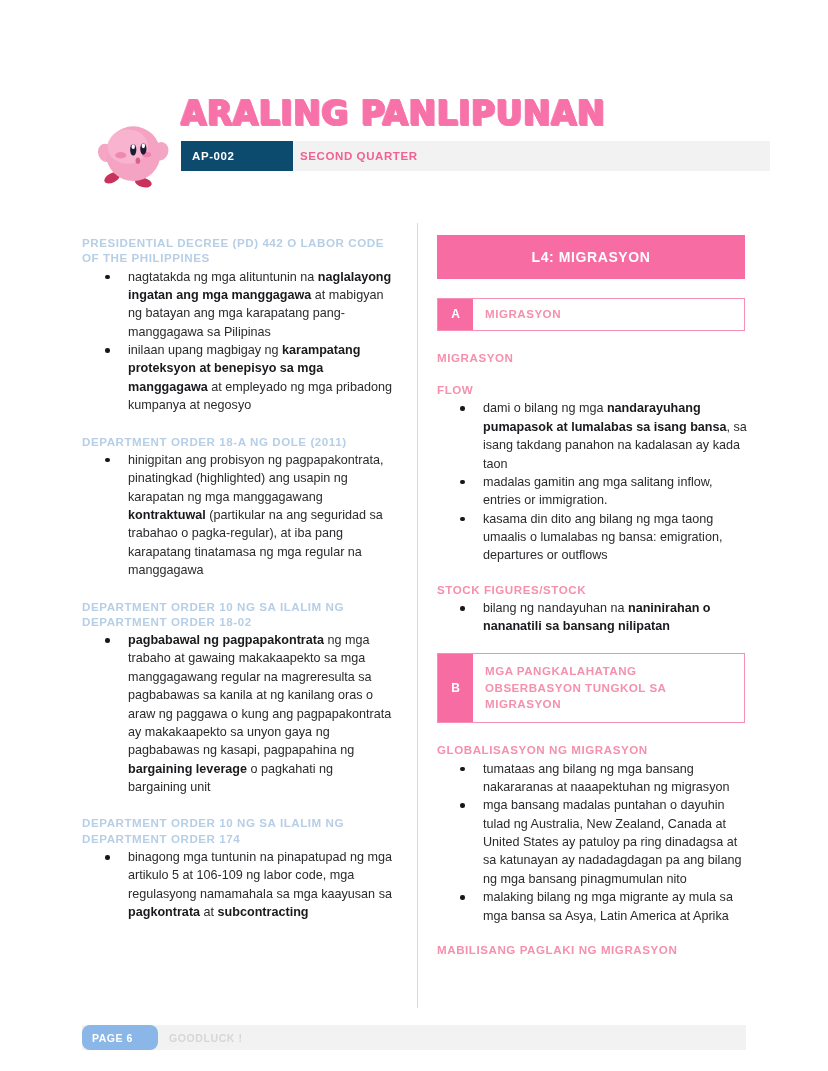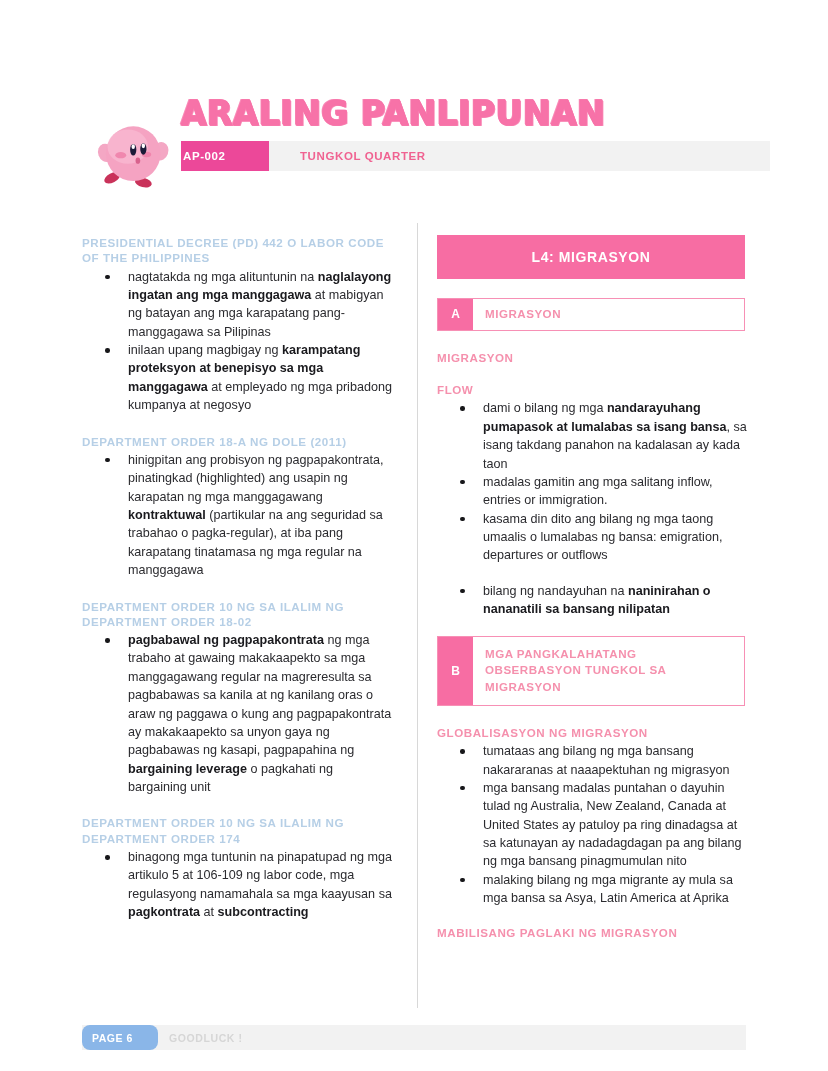--- a/index.html
+++ b/index.html
@@ -58,30 +58,30 @@
     left: 181px;
     top: 96px;
     width: 589px;
     height: 30px;
     background: #f2f2f2;
   }
 
   .meta-code {
     position: absolute;
     left: 0; top: 0;
-    width: 88px;
+    width: 112px;
     height: 30px;
-    background: #ec4899;
+    background: #0c4a6e;
     color: #ffffff;
     font-size: 11.5px;
     font-weight: 700;
     letter-spacing: 0.6px;
     display: flex;
     align-items: center;
-    padding-left: 2px;
+    padding-left: 11px;
   }
 
   .meta-quarter {
     position: absolute;
     left: 119px;
     top: 0;
     height: 30px;
     display: flex;
     align-items: center;
     color: #f06291;
@@ -272,21 +272,21 @@
       <ellipse cx="62" cy="41" rx="4" ry="7.5" fill="#1b1b38"></ellipse>
       <ellipse cx="49" cy="38" rx="2.2" ry="3" fill="#ffffff"></ellipse>
       <ellipse cx="62" cy="37" rx="2.2" ry="3" fill="#ffffff"></ellipse>
       <ellipse cx="55" cy="56" rx="3" ry="4" fill="#d8628d"></ellipse>
     </svg>
 
     <div class="doc-title">ARALING PANLIPUNAN</div>
 
     <div class="meta-bar">
       <div class="meta-code">AP-002</div>
-      <div class="meta-quarter">TUNGKOL QUARTER</div>
+      <div class="meta-quarter">SECOND QUARTER</div>
     </div>
   </div>
 
   <div class="divider"></div>
 
   <div class="col-left" id="left-col">
       <div class="blk">
         <div class="h-blue">PRESIDENTIAL DECREE (PD) 442 O LABOR CODE OF THE PHILIPPINES</div>
         <ul class="bullets">
           <li><span>nagtatakda ng mga alituntunin na </span><b>naglalayong ingatan ang mga manggagawa</b><span> at mabigyan ng batayan ang mga karapatang pang-manggagawa sa Pilipinas</span></li>
@@ -324,20 +324,21 @@
       </div>
       <div class="blk-tight">
         <div class="h-pink">FLOW</div>
         <ul class="bullets">
           <li><span>dami o bilang ng mga </span><b>nandarayuhang pumapasok at lumalabas sa isang bansa</b><span>, sa isang takdang panahon na kadalasan ay kada taon</span></li>
           <li><span>madalas gamitin ang mga salitang inflow, entries or immigration.</span></li>
           <li><span>kasama din dito ang bilang ng mga taong umaalis o lumalabas ng bansa: emigration, departures or outflows</span></li>
         </ul>
       </div>
       <div class="blk-tight">
+        <div class="h-pink">STOCK FIGURES/STOCK</div>
         <ul class="bullets">
           <li><span>bilang ng nandayuhan na </span><b>naninirahan o nananatili sa bansang nilipatan</b></li>
         </ul>
       </div>
       <div class="sec-box">
         <div class="sec-letter">B</div>
         <div class="sec-title">MGA PANGKALAHATANG OBSERBASYON TUNGKOL SA MIGRASYON</div>
       </div>
       <div class="blk-tight">
         <div class="h-pink">GLOBALISASYON NG MIGRASYON</div>

